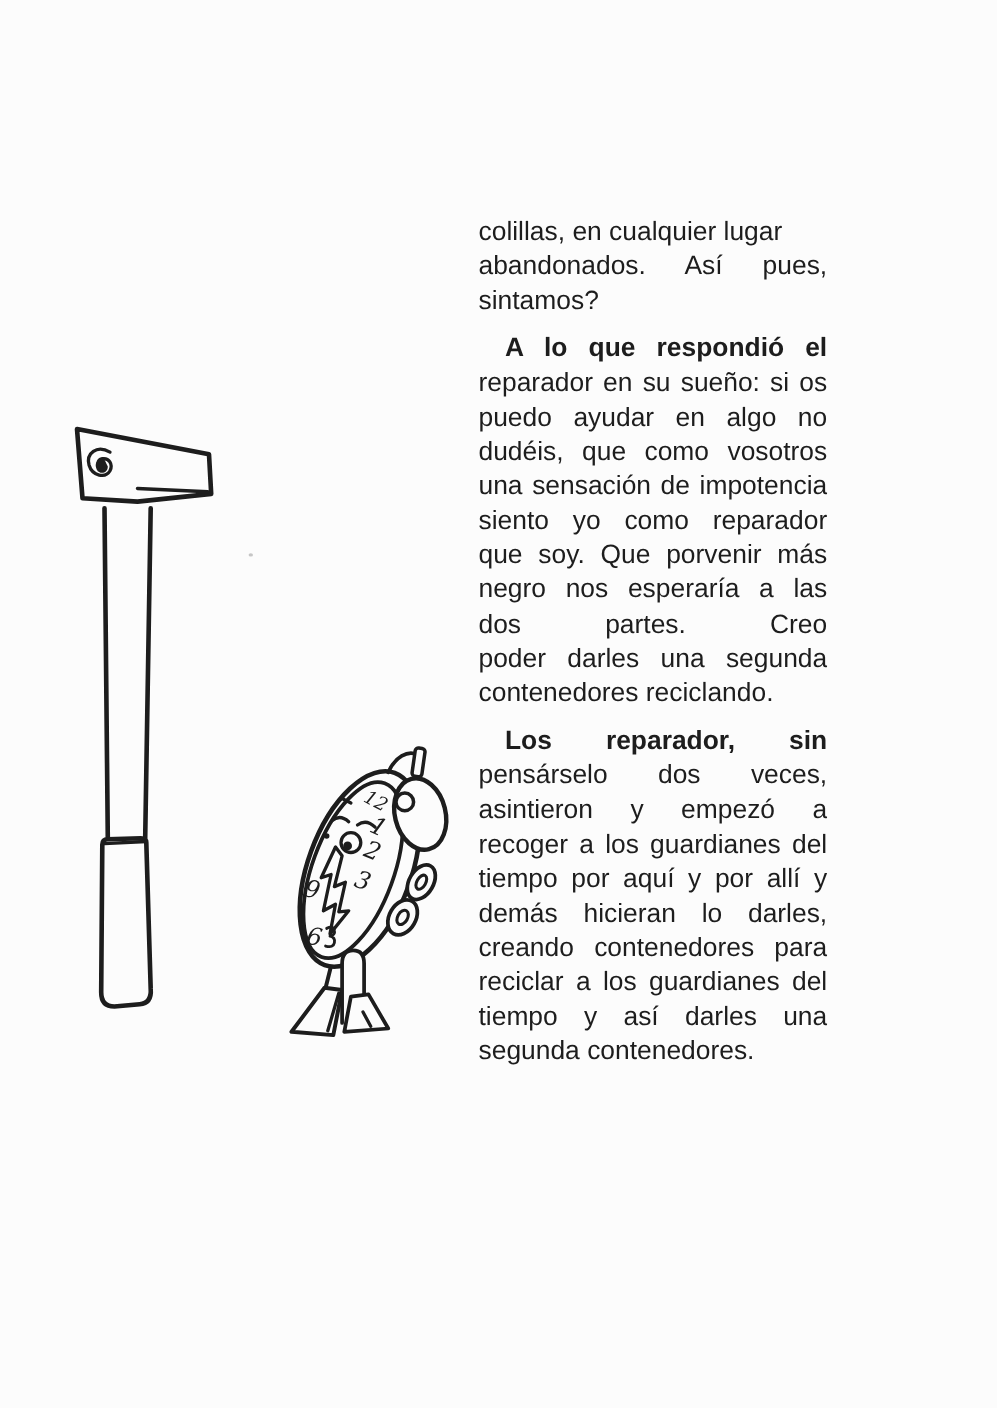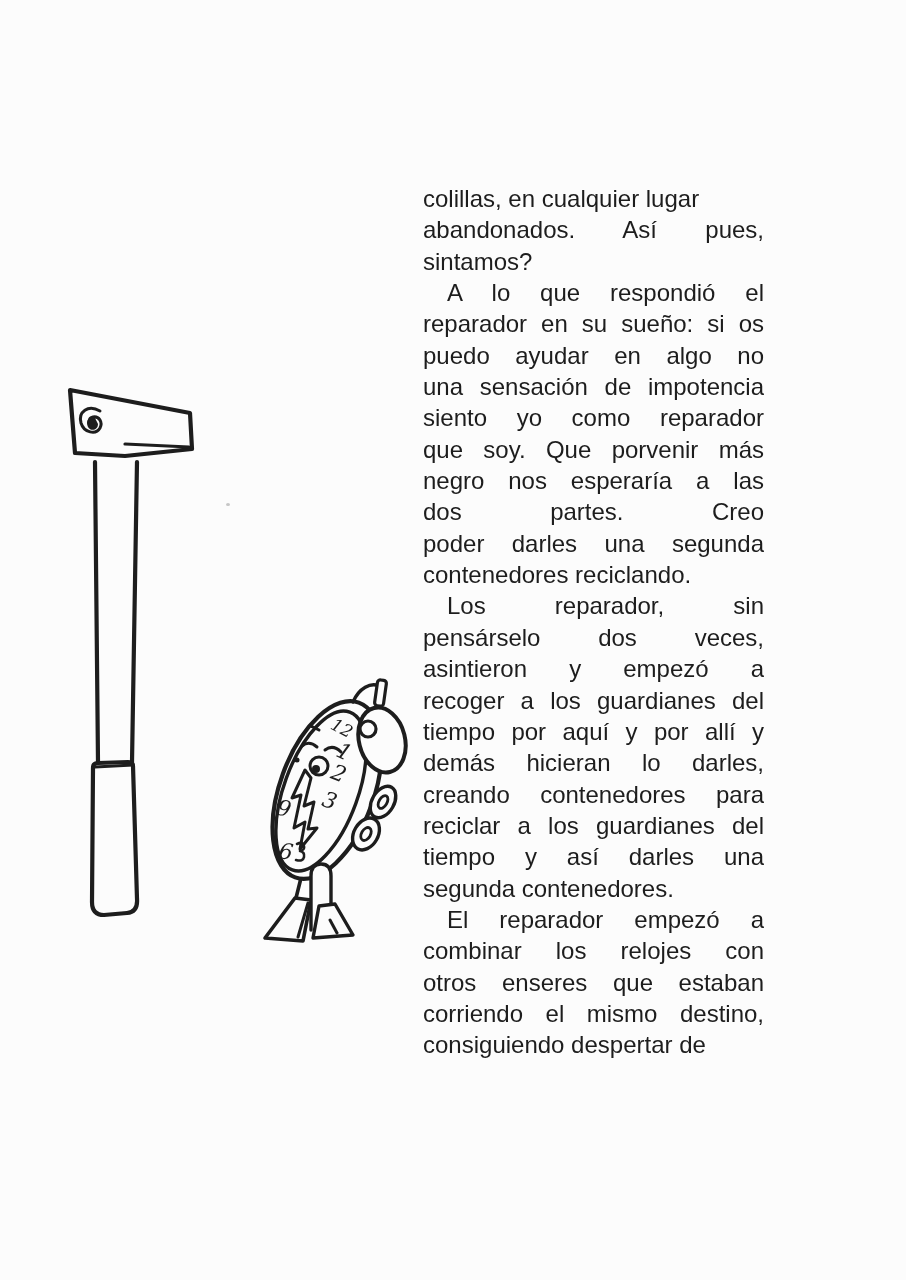--- a/index.html
+++ b/index.html
@@ -10,28 +10,28 @@
     position:relative;overflow:hidden;
   }
   .page{position:absolute;inset:0;background:#fcfcfc;}
 
   
   .text-column{
     position:absolute;left:423px;top:183px;width:341px;
     color:#1d1d1d;font-size:24px;
     -webkit-font-smoothing:antialiased;
   }
-  .para{margin:0;padding:0;}
+  .para{margin:12px;padding:0;}
   .ln{
     height:31.35px;line-height:31.35px;
     overflow:hidden;white-space:normal;
     text-align:left;
   }
   .j{text-align:justify;text-align-last:justify;}
-  .ind{text-indent:24px;}
+  .ind{text-indent:24px;font-weight:bold;}
 
   
   .illus{position:absolute;}
   .hammer-svg{left:55px;top:378px;width:150px;height:580px;}
   .clock-svg{left:245px;top:672px;width:200px;height:290px;}
   svg .ink{stroke:#1d1d1d;stroke-linecap:round;stroke-linejoin:round;fill:none;}
   svg .paperfill{fill:#fcfcfc;}
   svg .inkfill{fill:#1d1d1d;stroke:none;}
   svg text.facenum{
     font-family:"DejaVu Serif","Liberation Serif",serif;
@@ -108,20 +108,21 @@
     <div class="para">
       <div class="ln">colillas, en cualquier lugar</div>
       <div class="ln j">abandonados. Así pues,</div>
       <div class="ln">sintamos?</div>
     </div>
 
     <div class="para">
       <div class="ln j ind">A lo que respondió el</div>
       <div class="ln j">reparador en su sueño: si os</div>
       <div class="ln j">puedo ayudar en algo no</div>
+      <div class="ln j">dudéis, que como vosotros</div>
       <div class="ln j">una sensación de impotencia</div>
       <div class="ln j">siento yo como reparador</div>
       <div class="ln j">que soy. Que porvenir más</div>
       <div class="ln j">negro nos esperaría a las</div>
       <div class="ln j">dos partes. Creo</div>
       <div class="ln j">poder darles una segunda</div>
       <div class="ln">contenedores reciclando.</div>
     </div>
 
     <div class="para">
@@ -130,22 +131,15 @@
       <div class="ln j">asintieron y empezó a</div>
       <div class="ln j">recoger a los guardianes del</div>
       <div class="ln j">tiempo por aquí y por allí y</div>
       <div class="ln j">demás hicieran lo darles,</div>
       <div class="ln j">creando contenedores para</div>
       <div class="ln j">reciclar a los guardianes del</div>
       <div class="ln j">tiempo y así darles una</div>
       <div class="ln">segunda contenedores.</div>
     </div>
 
-    <div class="para">
-      <div class="ln j ind">El reparador empezó a</div>
-      <div class="ln j">combinar los relojes con</div>
-      <div class="ln j">otros enseres que estaban</div>
-      <div class="ln j">corriendo el mismo destino,</div>
-      <div class="ln">consiguiendo despertar de</div>
-    </div>
 
   </div>
 </div>
 
 </body></html>

